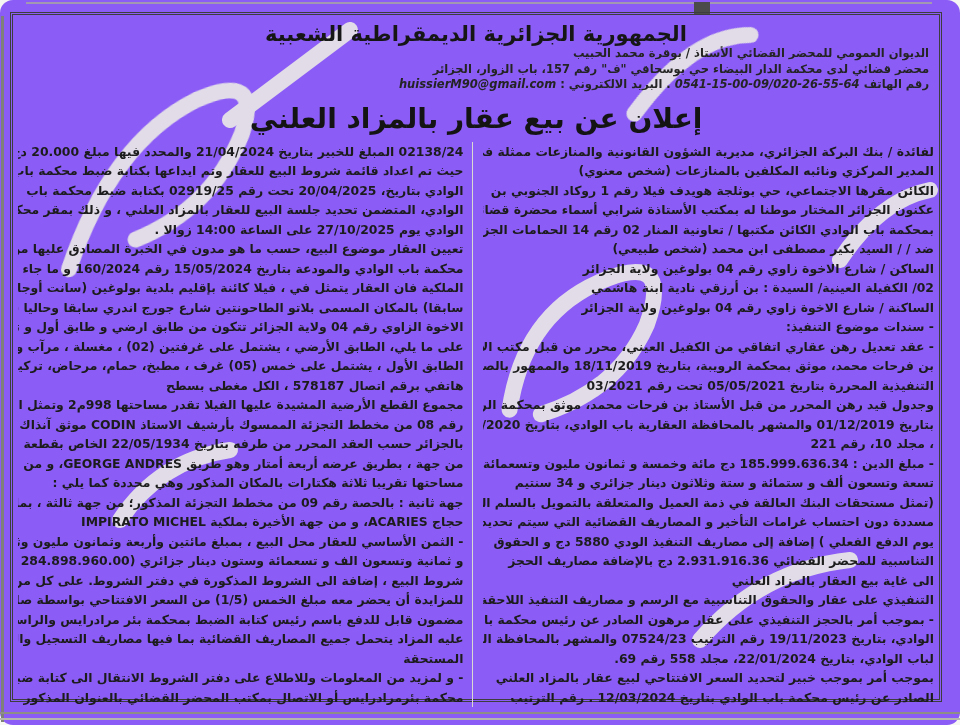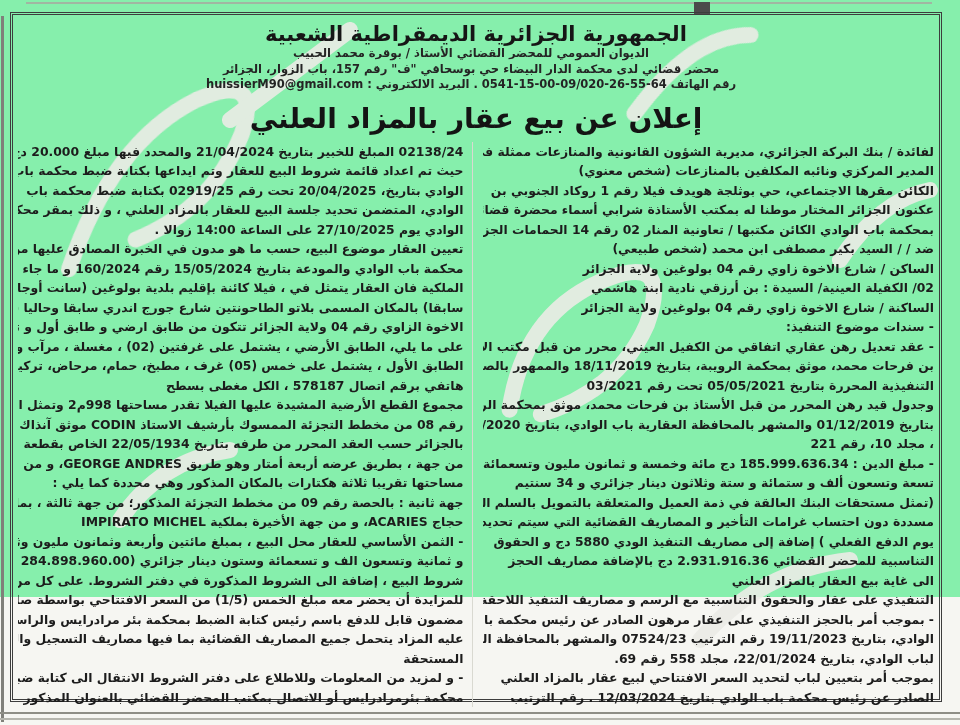--- a/index.html
+++ b/index.html
@@ -2,45 +2,45 @@
 <html lang="ar"><head>
 <meta charset="utf-8">
 <style>
   html,body { margin:0; padding:0; }
   body {
     width:960px; height:725px; overflow:hidden;
     background:#f6f6f2;
     font-family:"DejaVu Sans", sans-serif;
   }
   .page {
-    position:relative; width:960px; height:597px;
-    background:#86efac; color:#1e1e1e;
+    position:relative; width:960px; height:725px;
+    background:#8b5cf6; color:#1e1e1e;border-radius:13px;
   }
   
   .scan-top    { position:absolute; left:26px; top:2px;  width:906px; height:2px; background:#a8a8a0; opacity:.8; }
   .scan-left   { position:absolute; left:1px;  top:16px; width:3px;  height:706px; background:#80807a; }
   .scan-bot-1  { position:absolute; left:0;    top:712px; width:960px; height:2px; background:#8e8e86; }
   .scan-bot-2  { position:absolute; left:0;    top:718px; width:960px; height:2px; background:#b6b6ae; }
   .corner-mark { position:absolute; left:694px; top:2px; width:16px; height:12px; background:#4b4b4b; }
   
   .watermark { position:absolute; left:0; top:0; z-index:0; }
   
   .frame {
     position:absolute; left:10px; top:12px; width:932px; height:690px;
     border:3px double #3d3d3d; box-sizing:border-box; z-index:1;
   }
   .header { position:relative; padding-top:7px; }
   .republic {
     text-align:center; font-size:21px; font-weight:bold; color:#161616;
   }
   .subhead {
-    direction:rtl; text-align:center; padding-right:10px;
+    direction:rtl; text-align:right; padding-right:10px;
     font-size:11.5px; font-weight:bold; line-height:15.5px; color:#242424;
   }
-  .subhead .num { white-space:nowrap; }
+  .subhead .num { white-space:nowrap;font-style:italic; }
   .adtitle {
     text-align:center; font-size:28px; font-weight:bold; margin-top:9px; color:#141414;
   }
   
   .columns {
     direction:rtl; display:flex; gap:10px;
     padding:7px 5px 0 5px; box-sizing:border-box;
   }
   .col { width:452px; overflow:hidden; }
   .columns .col:nth-child(2) {
@@ -120,21 +120,21 @@
           <div class="tline">تسعة وتسعون ألف و ستمائة و ستة وثلاثون دينار جزائري و 34 سنتيم</div>
           <div class="tline">(تمثل مستحقات البنك العالقة في ذمة العميل والمتعلقة بالتمويل بالسلم الغير</div>
           <div class="tline">مسددة دون احتساب غرامات التأخير و المصاريف القضائية التي سيتم تحديدها</div>
           <div class="tline">يوم الدفع الفعلي ) إضافة إلى مصاريف التنفيذ الودي 5880 دج و الحقوق</div>
           <div class="tline">التناسبية للمحضر القضائي 2.931.916.36 دج بالإضافة مصاريف الحجز</div>
           <div class="tline">الى غاية بيع العقار بالمزاد العلني</div>
           <div class="tline">التنفيذي على عقار والحقوق التناسبية مع الرسم و مصاريف التنفيذ اللاحقة</div>
           <div class="tline">- بموجب أمر بالحجز التنفيذي على عقار مرهون الصادر عن رئيس محكمة باب</div>
           <div class="tline">الوادي، بتاريخ 19/11/2023 رقم الترتيب 07524/23 والمشهر بالمحافظة العقارية</div>
           <div class="tline">لباب الوادي، بتاريخ 22/01/2024، مجلد 558 رقم 69.</div>
-          <div class="tline">بموجب أمر بتعيين لباب لتحديد السعر الافتتاحي لبيع عقار بالمزاد العلني</div>
+          <div class="tline">بموجب أمر بموجب خبير لتحديد السعر الافتتاحي لبيع عقار بالمزاد العلني</div>
           <div class="tline">الصادر عن رئيس محكمة باب الوادي بتاريخ 12/03/2024 . رقم الترتيب</div>
         </div>
       <div class="col">
           <div class="tline">02138/24 المبلغ للخبير بتاريخ 21/04/2024 والمحدد فيها مبلغ 20.000 دج .</div>
           <div class="tline">حيث تم اعداد قائمة شروط البيع للعقار وتم ايداعها بكتابة ضبط محكمة باب</div>
           <div class="tline">الوادي بتاريخ، 20/04/2025 تحت رقم 02919/25 بكتابة ضبط محكمة باب</div>
           <div class="tline">الوادي، المتضمن تحديد جلسة البيع للعقار بالمزاد العلني ، و ذلك بمقر محكمة باب</div>
           <div class="tline">الوادي يوم 27/10/2025 على الساعة 14:00 زوالا .</div>
           <div class="tline">تعيين العقار موضوع البيع، حسب ما هو مدون في الخبرة المصادق عليها من طرف</div>
           <div class="tline">محكمة باب الوادي والمودعة بتاريخ 15/05/2024 رقم 160/2024 و ما جاء في عقد</div>

